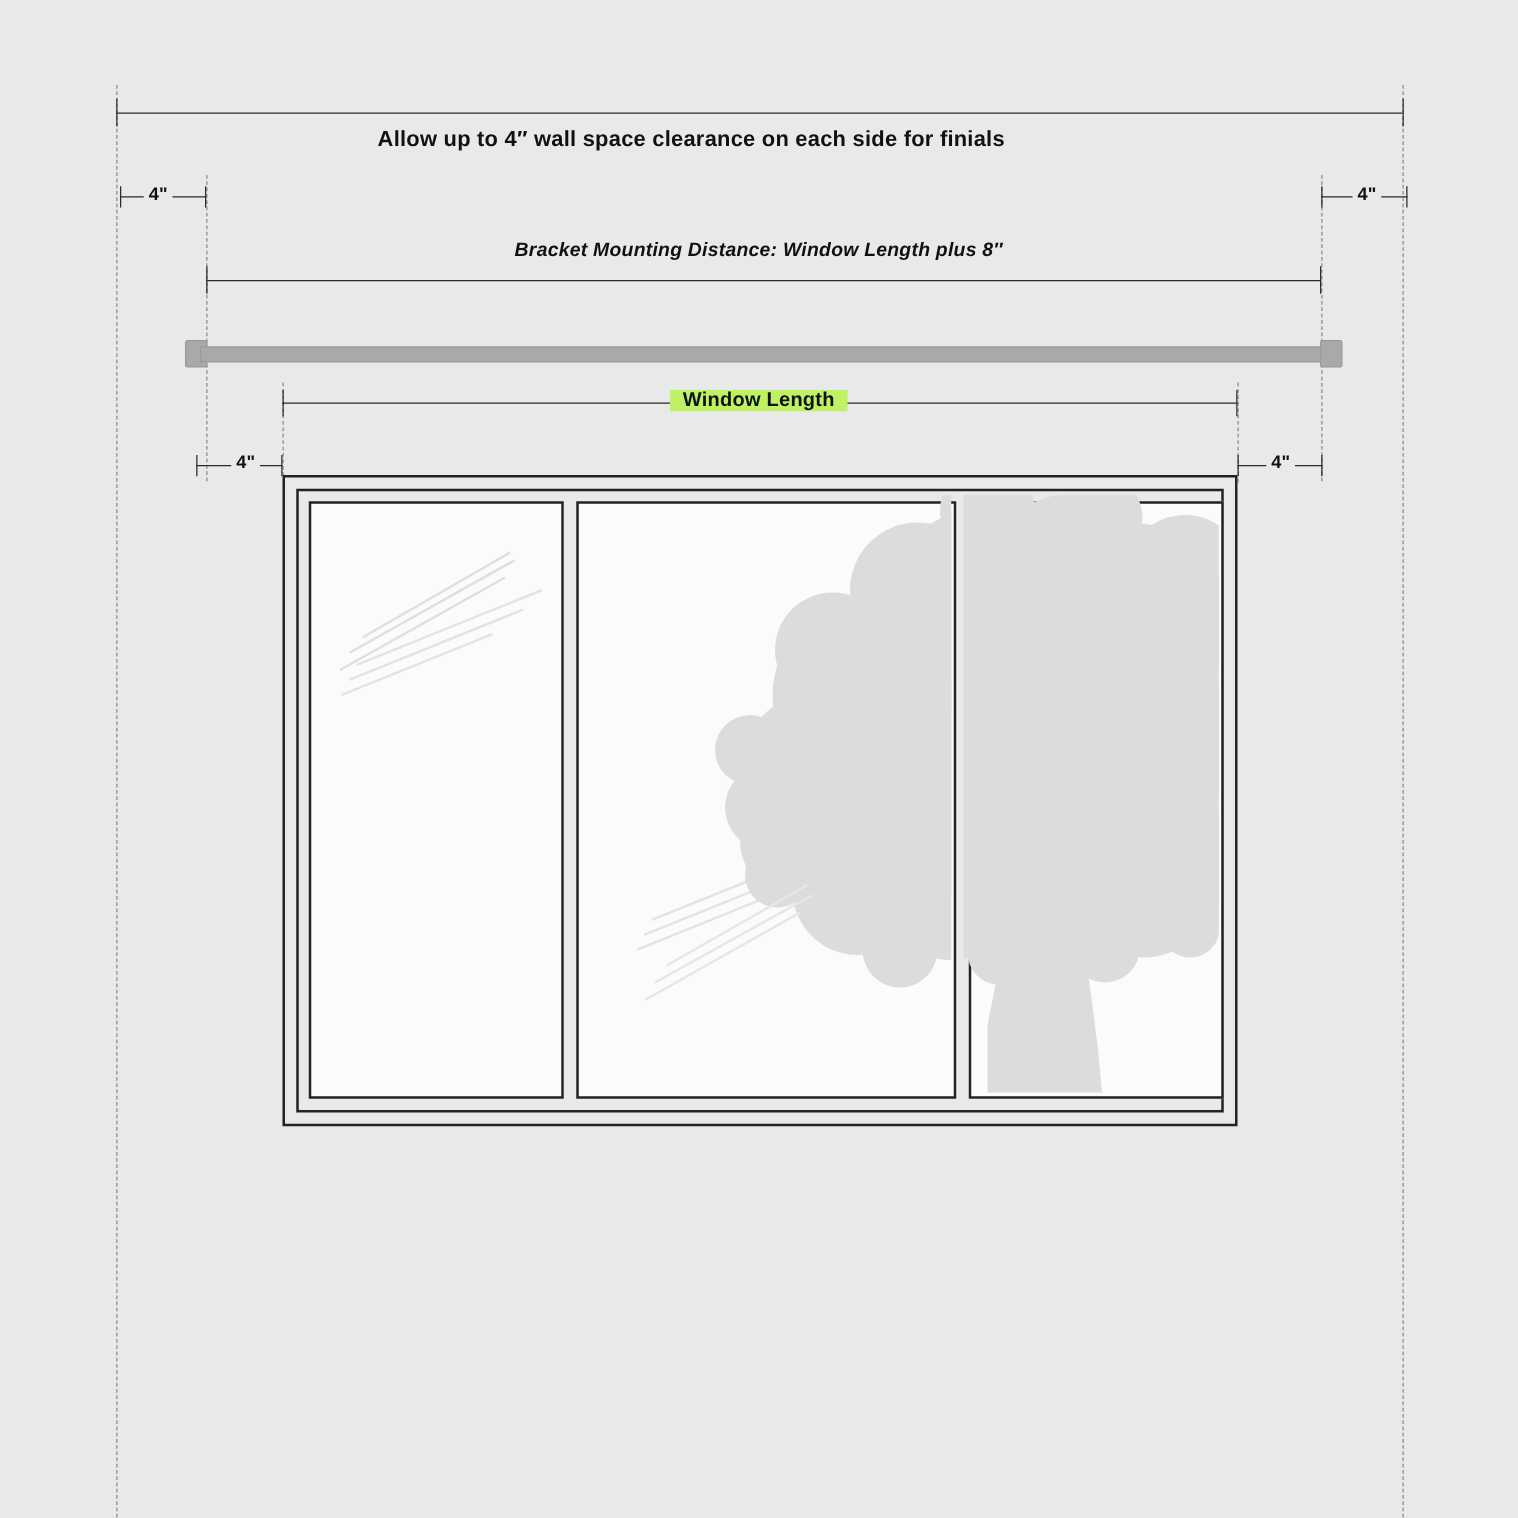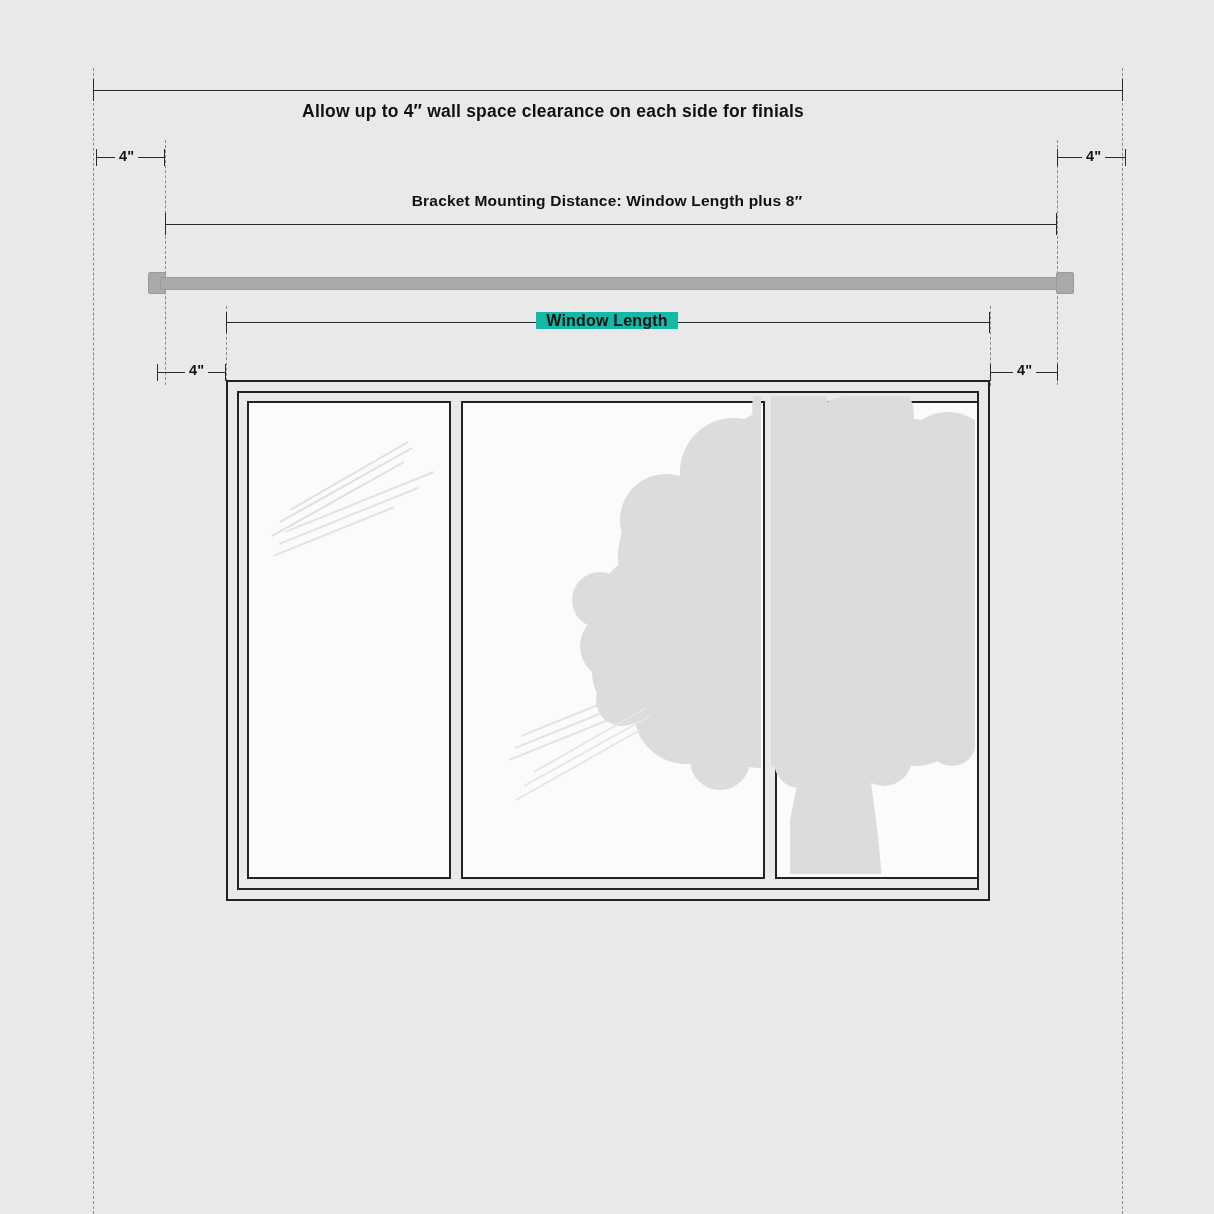--- a/index.html
+++ b/index.html
@@ -70,21 +70,21 @@
     font-size: 14.5px;
     font-weight: bold;
     color: #111;
     background: #e9e9e9;
     padding: 0 4px;
   }
   .win-dim {
     font-size: 16px;
     font-weight: bold;
     color: #111;
-    background: #14b8a6;
+    background: #bef264;
     padding: 0 10px;
   }
 
   
   .rod-bar {
     position: absolute;
     background: #a9a9a9;
     border: 1px solid #9a9a9a;
     border-radius: 1px;
   }
@@ -159,21 +159,21 @@
   <div class="hline" style="left:1057px; top:157px; width:69px;"></div>
   <div class="tick" style="left:1057px; top:149px; height:17px;"></div>
   <div class="tick" style="left:1125px; top:149px; height:17px;"></div>
   <div class="label" style="left:1082px; top:147px;">
     <span class="small-dim">4"</span>
   </div>
 
   <div class="hline" style="left:165px; top:224px; width:892px;"></div>
   <div class="tick" style="left:165px; top:213px; height:22px;"></div>
   <div class="tick" style="left:1056px; top:213px; height:22px;"></div>
-  <div class="label center" style="left:0; top:189px; width:1214px;">
+  <div class="label center" style="left:0; top:189px; width:1214px;font-style:italic;">
     <span class="sub-text">
       <span>Bracket Mounting Distance: Window Length plus 8″</span><br>
     </span>
   </div>
 
   <div class="rod-cap" style="left:148px; top:272px; width:16px; height:20px;"></div>
   <div class="rod-bar" style="left:160px; top:277px; width:902px; height:11px;"></div>
   <div class="rod-cap" style="left:1056px; top:272px; width:16px; height:20px;"></div>
 
   <div class="vline" style="left:226px; top:306px; height:80px;"></div>

